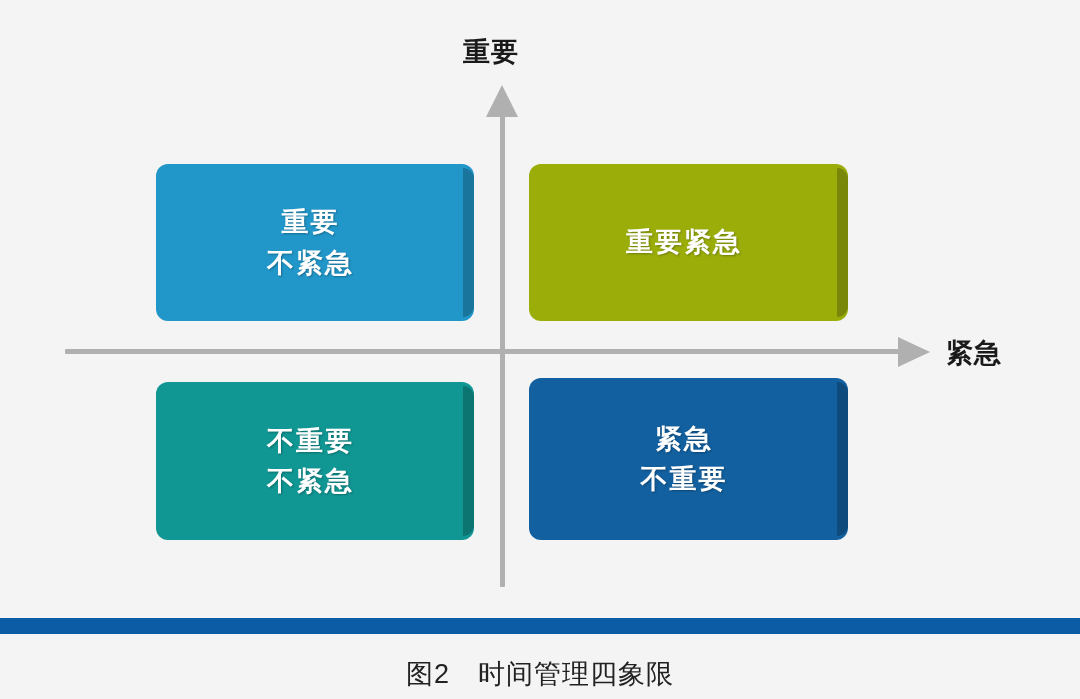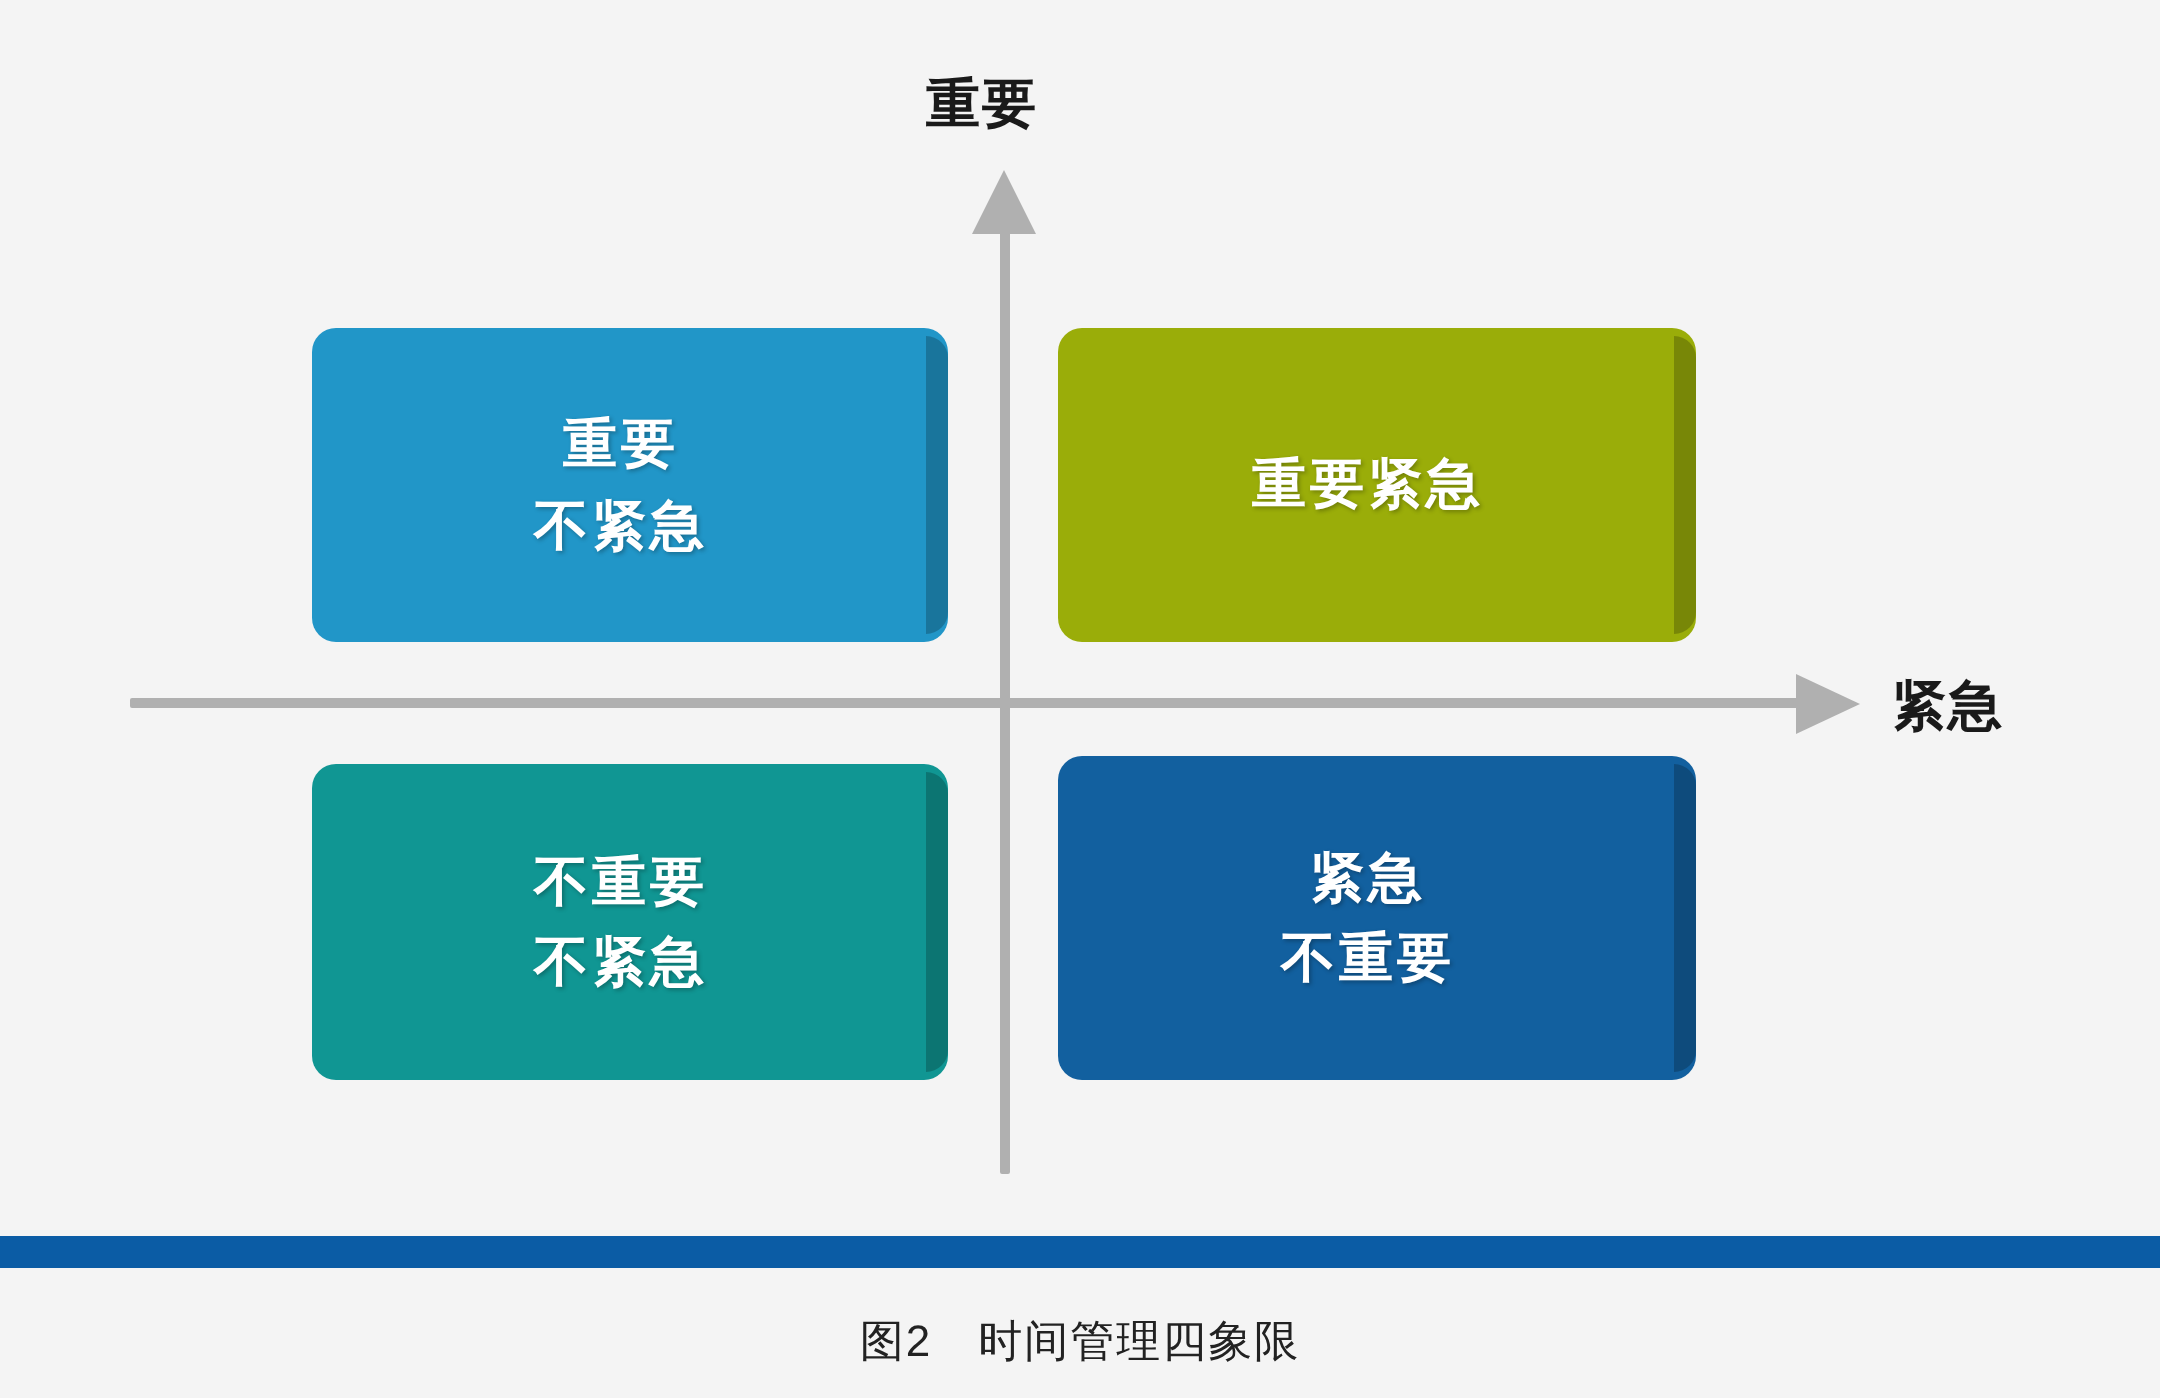--- a/index.html
+++ b/index.html
@@ -144,21 +144,21 @@
     top: 618px;
     width: 1080px;
     height: 16px;
   }
   .caption {
     position: absolute;
     left: 0;
     top: 656px;
     width: 1080px;
     text-align: center;
-    font-size: 22px;
+    font-size: 27px;
     color: #222222;
     letter-spacing: 1px;
     white-space: pre;
   }
 </style>
 </head>
 <body style="background: rgb(244, 244, 244);">
 
 <div id="figure-root">
 

